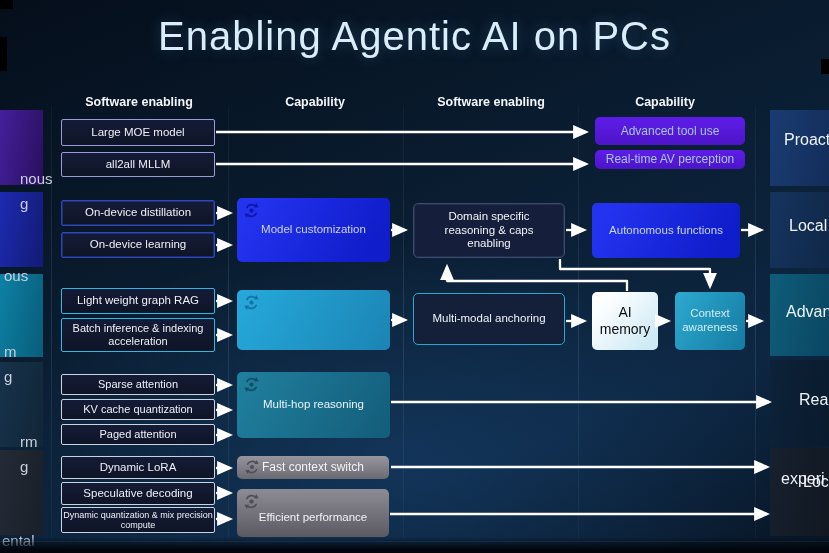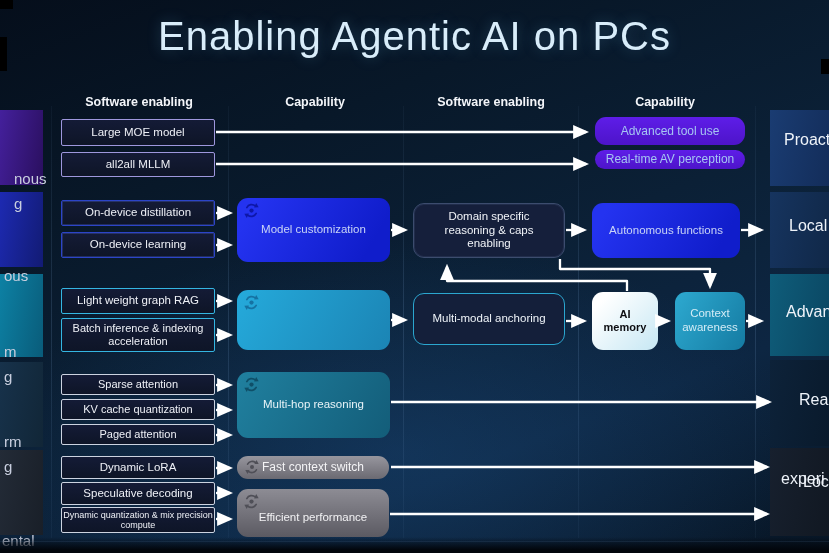--- a/index.html
+++ b/index.html
@@ -28,29 +28,29 @@
     left:61px;width:154px;box-sizing:border-box;border-radius:2px;
     background:linear-gradient(180deg,#141b36,#0e1527);
     display:flex;align-items:center;justify-content:center;text-align:center;
     font-size:11.5px;color:#eef0f6;line-height:1.15;
   }
   .b-purple{border:1.5px solid #9e97dd;}
   .b-blue{border:1.5px solid #2c44c8;box-shadow:inset 0 0 0 1px rgba(90,120,255,.25);}
   .b-cyan{border:1.5px solid #34b6e2;}
   .b-lgray{border:1.5px solid #ccd3e0;}
   .capbox{box-sizing:border-box;display:flex;align-items:center;justify-content:center;
-    text-align:center;line-height:1.2;border-radius:11px;}
+    text-align:center;line-height:1.2;border-radius:5px;}
   .purple{background:linear-gradient(180deg,#5e1de8,#4d14c9);color:#a6c6f2;font-size:12px;}
   .bigblue{background:linear-gradient(120deg,#2433f0 10%,#101dcb 85%);color:#c9d4f6;font-size:11.5px;}
   .darknavy{background:#151f3b;border:1px solid #3c4c6e;color:#f0f3f8;font-size:11.5px;
     box-shadow:inset 0 0 0 1px rgba(120,150,200,.12);}
   .cyanfill{background:linear-gradient(120deg,#25aadb,#1b84b4);color:#e2f6fd;font-size:11.5px;}
   .mmborder{background:#141f3a;border:1.5px solid #2ba6cf;color:#eef3f8;font-size:11.5px;}
   .whitebox{background:linear-gradient(135deg,#ffffff 15%,#cdeaf5 90%);color:#0c0c10;
-    font-weight:bold;font-size:11px;}
+    font-weight:normal;font-size:14px;}
   .ctx{background:linear-gradient(120deg,#2da9d0,#157ba2);color:#d3ecf6;font-size:11.5px;}
   .tealfill{background:linear-gradient(120deg,#20809f,#135d79);color:#e8f3f7;font-size:11.5px;}
   .gray1{background:linear-gradient(180deg,#97969e,#6b6a72);color:#f4f4f6;font-size:12px;}
   .gray2{background:linear-gradient(180deg,#8d8c94,#5b5a62);color:#f2f2f4;font-size:11.5px;margin-top:8px;}
   .gear{position:absolute;left:6px;top:4px;width:17px;height:17px;}
   .gear-inline{position:absolute;left:7px;top:3px;width:16px;height:16px;}
   .c-blue{color:#0e17a8;} .c-cyan{color:#1572a2;} .c-teal{color:#0f4f68;} .c-gray{color:#4f4f57;}
   .artifact{background:#000;}
   .botband{left:0;right:0;bottom:0;height:16px;
     background:linear-gradient(180deg,rgba(2,6,12,0),#02060c 80%);}
@@ -73,30 +73,30 @@
   <div class="abs divider" style="left:403px"></div>
   <div class="abs divider" style="left:578px"></div>
   <div class="abs divider" style="left:755px"></div>
 
   <div class="abs panel" style="top:110px;height:75px;background:linear-gradient(100deg,#44209c,#2a0f5e)"></div>
   <div class="abs panel" style="top:192px;height:75px;background:linear-gradient(100deg,#1d2ab2,#121b74)"></div>
   <div class="abs panel" style="top:274px;height:83px;background:linear-gradient(100deg,#0d81a4,#095c7a)"></div>
   <div class="abs panel" style="top:362px;height:85px;background:linear-gradient(100deg,#17324b,#112637)"></div>
   <div class="abs panel" style="top:450px;height:85px;background:linear-gradient(100deg,#232b37,#191f28)"></div>
 
-  <div class="abs edge-text" style="left:14px;top:116px">
+  <div class="abs edge-text" style="left:20px;top:116px">
     <span style="display:block">nous</span><span style="display:block">g</span>
   </div>
   <div class="abs edge-text" style="left:4px;top:213px">
     <span style="display:block">ous</span>
   </div>
   <div class="abs edge-text" style="left:4px;top:289px">
     <span style="display:block">m</span><span style="display:block">g</span>
   </div>
-  <div class="abs edge-text" style="left:4px;top:379px">
+  <div class="abs edge-text" style="left:20px;top:379px">
     <span style="display:block">rm</span><span style="display:block">g</span>
   </div>
   <div class="abs edge-text" style="left:2px;top:478px">
     <span style="display:block">ental</span>
   </div>
 
   <div class="abs rpanel" style="top:110px;height:76px;background:linear-gradient(100deg,#1a3c72,#132d5a)"></div>
   <div class="abs rpanel" style="top:192px;height:76px;background:linear-gradient(100deg,#16345f,#102848)"></div>
   <div class="abs rpanel" style="top:274px;height:82px;background:linear-gradient(100deg,#0f5d7a,#0a4662)"></div>
   <div class="abs rpanel" style="top:360px;height:86px;background:linear-gradient(100deg,#0d2239,#091a2c)"></div>

